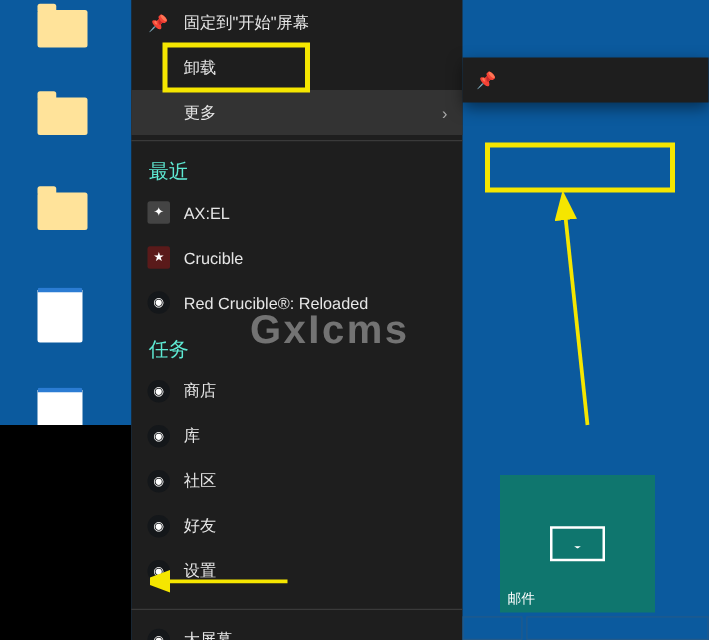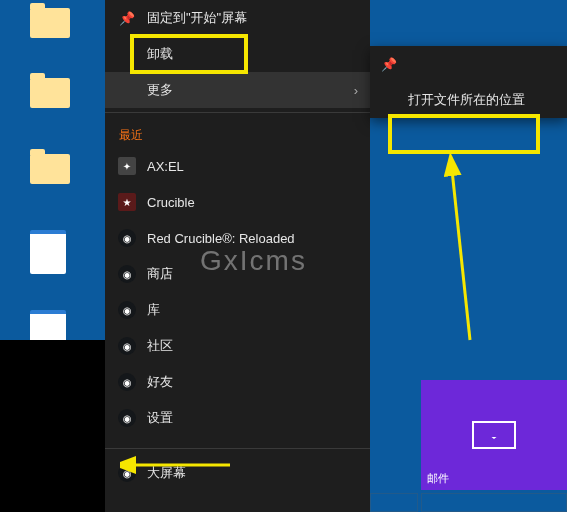--- a/index.html
+++ b/index.html
@@ -7,34 +7,34 @@
 .folder{width:40px;height:30px;background:#ffe39a;border-radius:2px;position:relative;margin-top:8px}
 .folder:before{content:"";position:absolute;top:-5px;left:0;width:15px;height:6px;background:#ffe39a;border-radius:2px 2px 0 0}
 .file{width:36px;height:44px;background:#fff;border-radius:2px;margin-top:4px;border-top:4px solid #2b7cd3}
 .start-panel{position:absolute;top:0;left:0;width:105px;height:100%;background:#000}
 .context{position:absolute;top:0;left:105px;width:265px;height:512px;background:#1e1e1e;color:#e6e6e6}
 .ctx-item{display:flex;align-items:center;height:36px;padding:0 12px 0 42px;font-size:13px;position:relative}
 .ctx-item.hover{background:#333}
 .ctx-item .pre{position:absolute;left:12px;width:20px;display:flex;justify-content:center}
 .chev{position:absolute;right:12px;color:#aaa}
 .ctx-sep{height:1px;background:#3a3a3a;margin:4px 0}
-.ctx-head{font-size:12px;color:#f97316;padding:10px 14px 4px}
+.ctx-head{font-size:16px;color:#5eead4;padding:10px 14px 4px}
 .ci{width:18px;height:18px;border-radius:50%;background:#14171a;display:flex;align-items:center;justify-content:center;font-size:10px;color:#fff}
 .ci.ax{background:#444;border-radius:2px}
 .ci.hf{background:#5a1a1a;border-radius:2px}
 .submenu{position:absolute;top:46px;left:370px;width:197px;background:#1e1e1e;color:#e6e6e6;box-shadow:0 4px 12px rgba(0,0,0,.5)}
 .sub-item{display:flex;align-items:center;height:36px;padding:0 12px 0 38px;font-size:13px;position:relative}
 .sub-item .pre{position:absolute;left:10px;width:18px;display:flex;justify-content:center}
-.live-tile{position:absolute;top:380px;left:421px;width:146px;height:110px;background:#6d28d9;display:flex;align-items:center;justify-content:center}
+.live-tile{position:absolute;top:380px;left:400px;width:124px;height:110px;background:#0f766e;display:flex;align-items:center;justify-content:center}
 .env{width:44px;height:28px;border:2px solid #fff;position:relative}
 .env:before{content:"";position:absolute;top:0;left:0;right:0;height:14px;border-bottom:2px solid #fff;clip-path:polygon(0 0,100% 0,50% 100%)}
 .tile-label{position:absolute;bottom:4px;left:6px;font-size:11px;color:#fff}
 .border-tile{position:absolute;top:493px;left:421px;width:146px;height:19px;border:1px solid #225a8a}
 .border-tile2{position:absolute;top:493px;left:370px;width:48px;height:19px;border:1px solid #225a8a}
-.watermark{position:absolute;top:245px;left:200px;font-size:28px;color:rgba(200,200,200,.5);font-weight:normal;letter-spacing:2px;pointer-events:none}
+.watermark{position:absolute;top:245px;left:200px;font-size:32px;color:rgba(200,200,200,.5);font-weight:bold;letter-spacing:2px;pointer-events:none}
 .desk-col{position:absolute;left:30px;top:0}
 .desk-col .d{margin-bottom:14px}
 svg.arrow{position:absolute;pointer-events:none}
 .hl-box{position:absolute;border:4px solid #f5e600;pointer-events:none}
 </style>
 </head>
 <body>
 
 <div class="desk-col">
   <div class="d">
@@ -83,20 +83,21 @@
         <span class="ci hf">★</span>
       </span>
       <span>Crucible</span>
     </div>
   <div class="ctx-item">
       <span class="pre">
         <span class="ci">◉</span>
       </span>
       <span>Red Crucible®: Reloaded</span>
     </div>
+  <div class="ctx-head">任务</div>
   <div class="ctx-item">
       <span class="pre">
         <span class="ci">◉</span>
       </span>
       <span>商店</span>
     </div>
   <div class="ctx-item">
       <span class="pre">
         <span class="ci">◉</span>
       </span>
@@ -126,23 +127,20 @@
         <span class="ci">◉</span>
       </span>
       <span>大屏幕</span>
     </div>
 </div>
 
 <div class="submenu">
   <div class="sub-item">
     <span class="pre">📌</span>
   </div>
-  <div class="sub-item">
-    <span>打开文件所在的位置</span>
-  </div>
 </div>
 
 <div class="live-tile">
   <div class="env"></div>
   <span class="tile-label">邮件</span>
 </div>
 <div class="border-tile"></div>
 <div class="border-tile2"></div>
 
 <div class="watermark">GxIcms</div>

